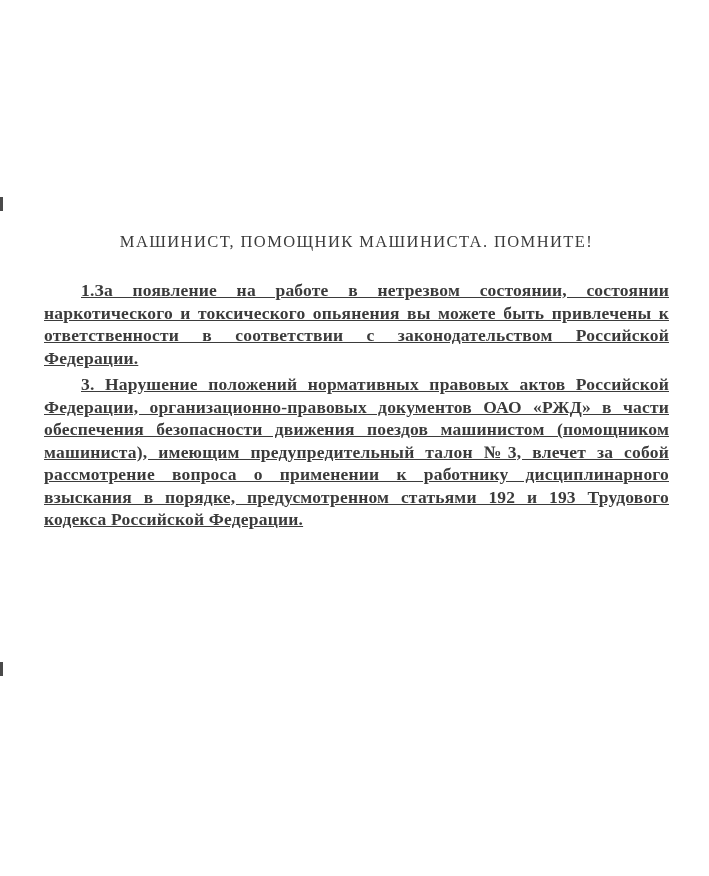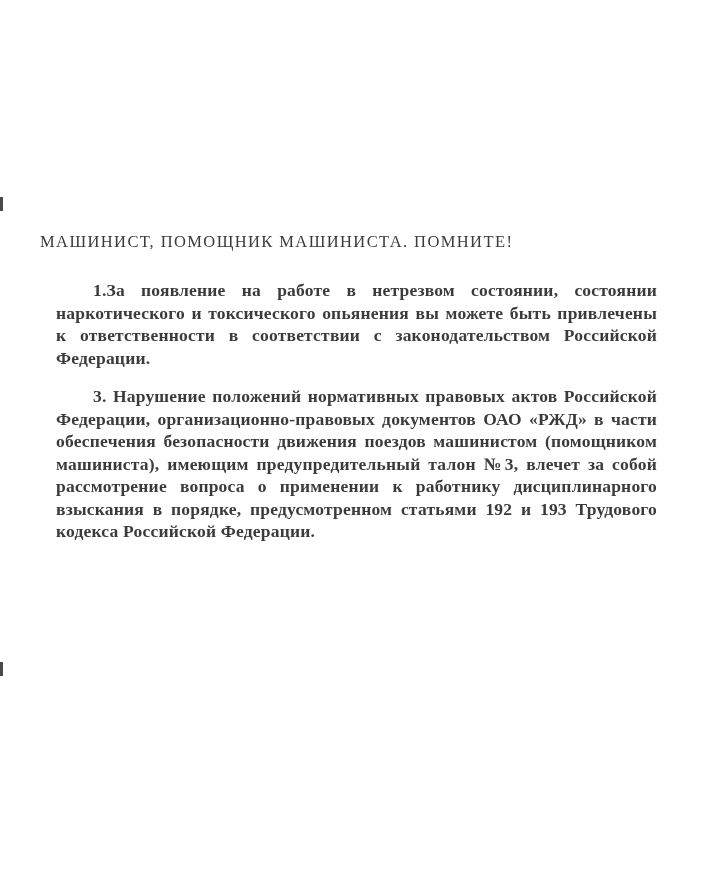--- a/index.html
+++ b/index.html
@@ -14,37 +14,38 @@
   .page {
     position: relative;
     width: 709px;
     height: 876px;
     box-sizing: border-box;
     padding: 231px 36px 0 40px;
     background: var(--background, #ffffff);
   }
   .doc-title {
     margin: 0 0 26px 0;
-    text-align: left;
+    text-align: center;
     font-size: 16.5px;
     line-height: 22px;
     font-weight: normal;
     letter-spacing: 1.4px;
     color: var(--text, #3e3e3e);
     white-space: nowrap;
   }
   .body-text p {
-    margin: 16px;
+    margin: 4px;
     text-align: justify;
     text-indent: 37px;
     font-size: 17.5px;
     line-height: 22.5px;
     font-weight: bold;
     letter-spacing: 0.2px;
     color: var(--text, #3b3b3b);
+    text-decoration: underline;
   }
   .scan-mark {
     position: absolute;
     left: 0;
     width: 3px;
     height: 14px;
     background: var(--artifact, #4a4a4a);
   }
   .scan-mark.top { top: 197px; }
   .scan-mark.bottom { top: 662px; }

